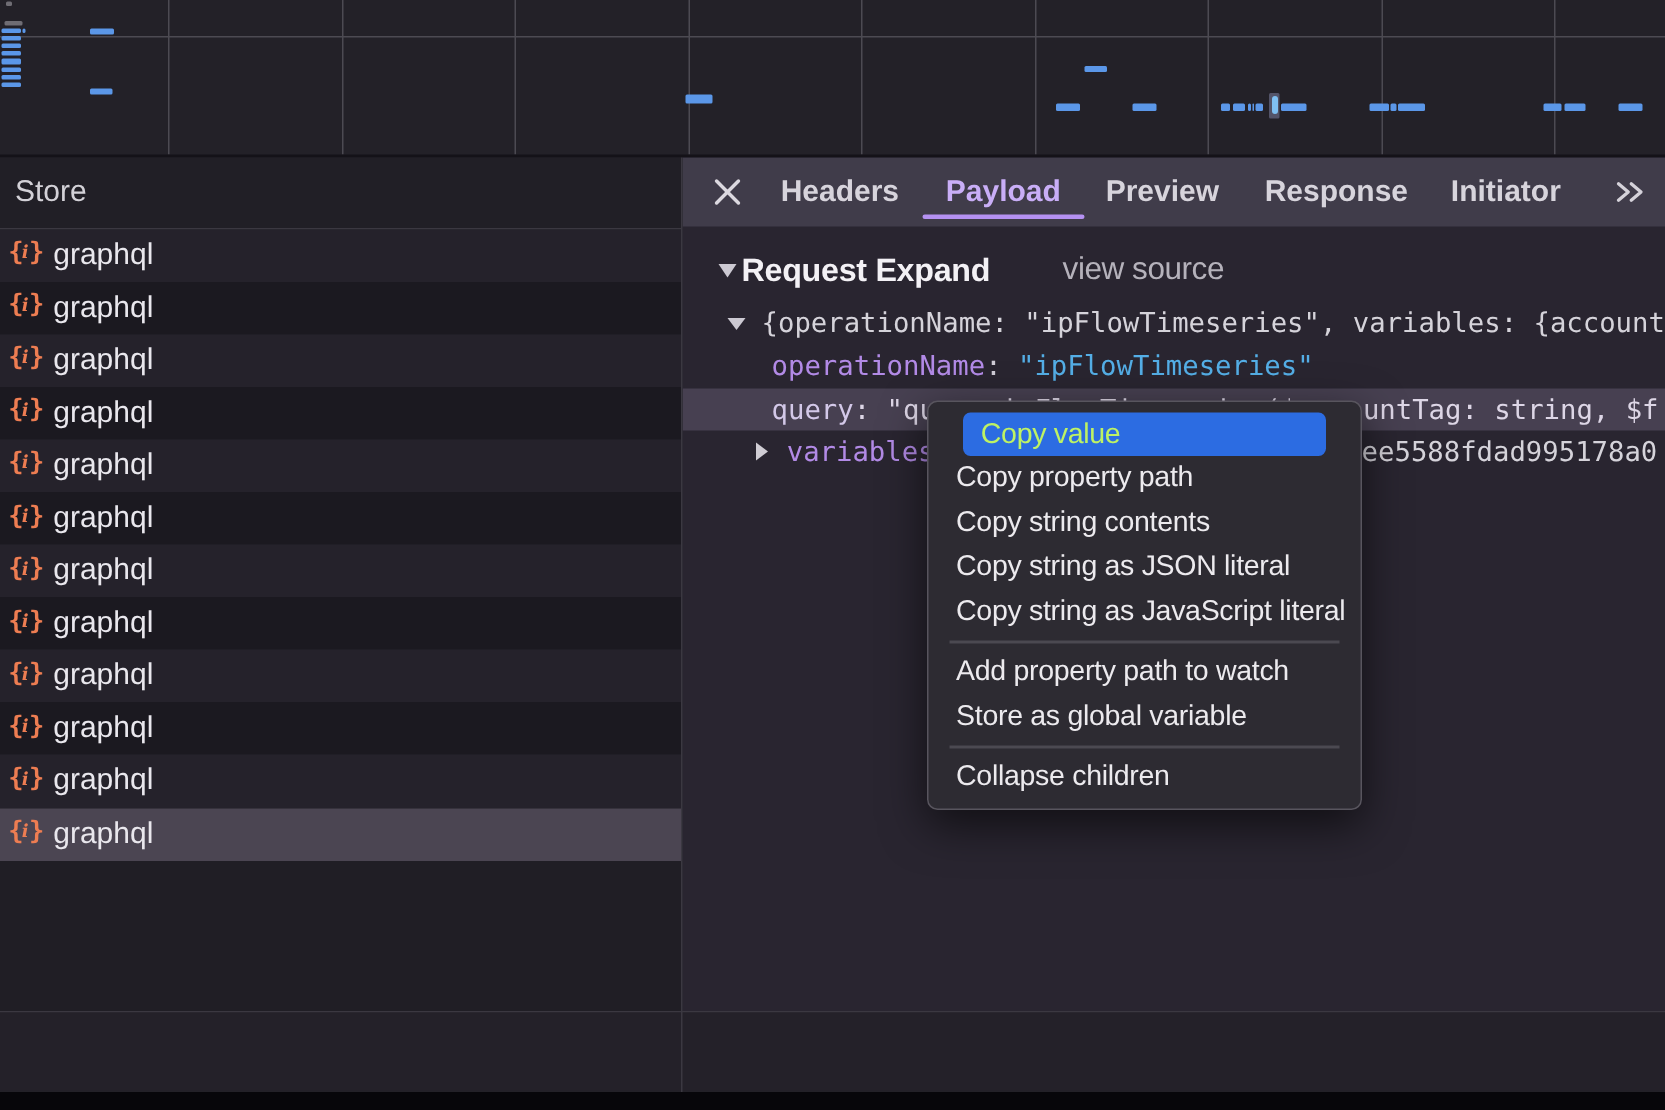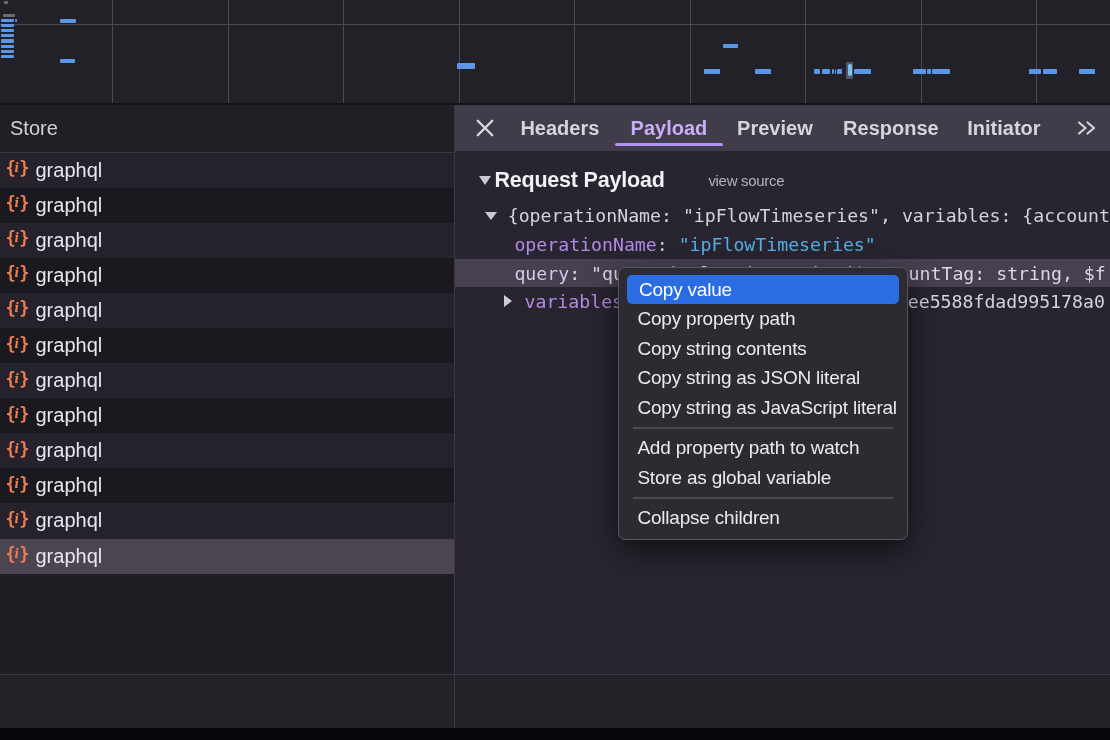--- a/index.html
+++ b/index.html
@@ -84,21 +84,21 @@
   #more-tabs{position:absolute;left:631.5px;top:0;height:46px;transform:translateX(-50%);
     display:flex;align-items:center;}
   
   #payload{position:absolute;left:0;top:46px;right:0;bottom:0;}
   #section-header{position:absolute;left:0;top:14px;height:30px;width:100%;}
   #section-twisty{position:absolute;left:23.5px;top:11px;width:0;height:0;
     border-left:6.5px solid transparent;border-right:6.5px solid transparent;border-top:9px solid #ccc9d2;}
   #section-title{position:absolute;left:39px;top:0;height:30px;display:flex;align-items:center;
     color:var(--title-text);font-size:21.5px;font-weight:bold;letter-spacing:-0.2px;}
   #view-source{position:absolute;left:253px;top:0;height:30px;display:flex;align-items:center;
-    color:var(--viewsrc);font-size:15px;letter-spacing:-0.3px;}
+    color:var(--viewsrc);font-size:21px;letter-spacing:-0.3px;}
   #tree{position:absolute;left:0;top:50.6px;width:100%;}
   .tree-row{position:relative;height:28.6px;width:100%;white-space:pre;
     font-family:"DejaVu Sans Mono",monospace;font-size:18.2px;}
   .tree-row.hl{background:var(--sel-row);padding-left:30px;}
   .tree-text{position:absolute;top:0;height:28.6px;display:flex;align-items:center;}
   .twisty-down{position:absolute;top:10px;width:0;height:0;
     border-left:6px solid transparent;border-right:6px solid transparent;border-top:8.5px solid #ccc9d2;}
   .twisty-right{position:absolute;top:8px;width:0;height:0;
     border-top:6px solid transparent;border-bottom:6px solid transparent;border-left:8.5px solid #d0cdd4;}
   .t-plain{color:var(--mono-plain);}
@@ -110,21 +110,21 @@
   
   #bottom-divider{position:absolute;left:0;top:673.5px;width:1110px;height:1.3px;background:var(--divider);}
   #bottom-strip{position:absolute;left:0;top:674.8px;width:1110px;height:52.7px;background:var(--bottom-strip);}
   #black-bar{position:absolute;left:0;top:727.5px;width:1110px;height:12.5px;background:var(--black-bar);}
   
   #context-menu{position:absolute;left:618.4px;top:267.4px;width:289.8px;
     background:var(--menu-bg);border:1px solid var(--menu-border);border-radius:7px;
     box-shadow:0 10px 30px rgba(0,0,0,0.6);padding:6.5px 0;z-index:10;}
   .menu-item{height:29.6px;display:flex;align-items:center;padding-left:18px;
     color:var(--menu-text);font-size:19px;letter-spacing:-0.2px;}
-  .menu-item.hl{background:var(--menu-blue);border-radius:5px;margin:0 8px;padding-left:11.5px;color:#ffffff;}
+  .menu-item.hl{background:var(--menu-blue);border-radius:5px;margin:0 23px;padding-left:11.5px;color:#bef264;}
   .menu-sep{height:1.5px;background:var(--menu-sep);margin:4.5px 14px;}
 </style>
 </head>
 <body>
 
 <div id="app">
 
   <div id="overview">
       <div class="gridline-v" style="left: 112px;"></div>
       <div class="gridline-v" style="left: 227.5px;"></div>
@@ -301,21 +301,21 @@
         <div class="tab" style="left: 435.5px;">
           <span>Response</span>
         </div>
         <div class="tab" style="left: 548.5px;">
           <span>Initiator</span>
         </div>
       </div>
     <div id="payload">
       <div id="section-header">
         <span id="section-twisty"></span>
-        <span id="section-title">Request Payload</span>
+        <span id="section-title">Request Expand</span>
         <span id="view-source">view source</span>
       </div>
       <div id="tree">
           <div class="tree-row"><span class="twisty-down" style="left: 29.5px;"></span><span class="tree-text" style="left: 52.3px;"><span class="t-plain">{operationName: "ipFlowTimeseries", variables: {account</span></span></div>
           <div class="tree-row"><span class="tree-text" style="left: 59px;"><span class="t-key">operationName</span><span class="t-punct">: </span><span class="t-str">"ipFlowTimeseries"</span></span></div>
           <div class="tree-row hl"><span class="tree-text" style="left: 59px;"><span class="t-key-sel">query</span><span class="t-sel">: </span><span class="t-sel">"query ipFlowTimeseries($accountTag: string, $f</span></span></div>
           <div class="tree-row"><span class="twisty-right" style="left: 48.5px;"></span><span class="tree-text" style="left: 69.1px;"><span class="t-key">variables</span><span class="t-plain">: {accountTag: "f37b325da6ee5588fdad995178a0</span></span></div>
         </div>
     </div>
   </div>

